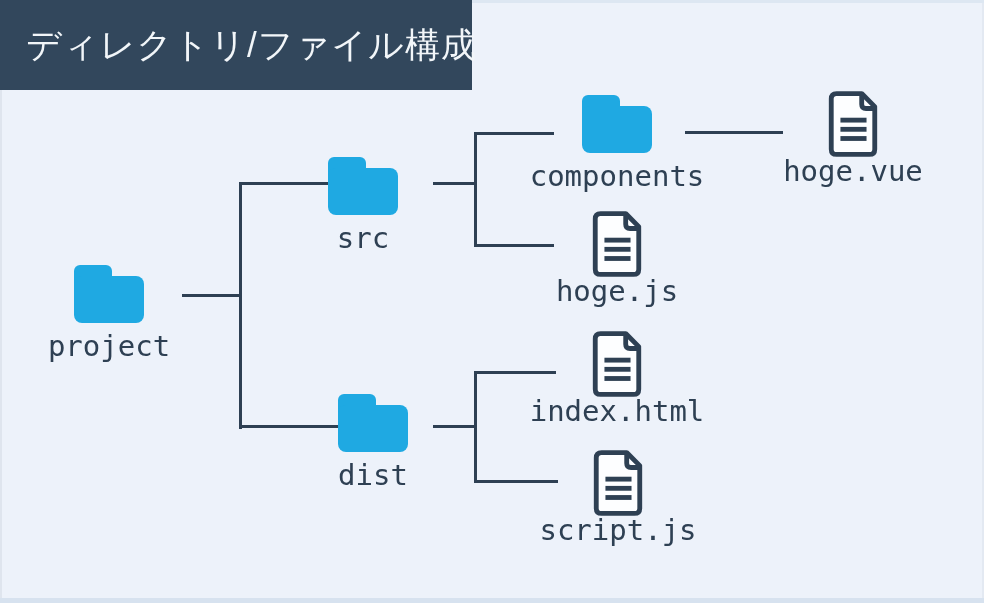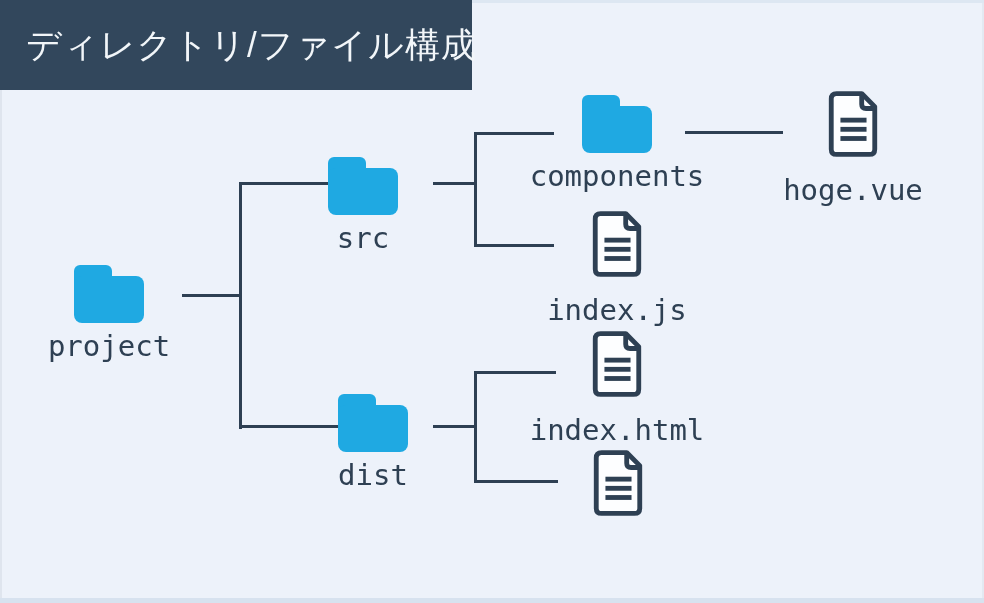--- a/index.html
+++ b/index.html
@@ -34,21 +34,21 @@
     position:absolute;
     display:flex;flex-direction:column;align-items:center;
   }
   .node .label{
     white-space:nowrap;
     font-size:29px;
     color:#2E4053;
     line-height:1;
   }
   .node.folder .label{margin-top:9px;}
-  .node.file .label{margin-top:19px;}
+  .node.file .label{margin-top:0;}
   .folder-icon{width:70px;height:58px;fill:#1FA9E2;display:block;}
   .file-icon{width:58px;height:66px;stroke:#2E4053;display:block;}
   .line{position:absolute;background:#2E4053;}
   .line.h{height:3px;}
   .line.v{width:3px;}
 </style>
 </head>
 <body>
 
 <div class="canvas">
@@ -113,21 +113,21 @@
   </div>
 
   <div class="node file" style="left:588px;top:211px;width:58px">
     <svg class="file-icon" viewBox="0 0 60 68" fill="none" stroke-width="5" stroke="#2E4053">
       <path d="M39,2.5 H13 Q7.5,2.5 7.5,8 v52 q0,5.5 5.5,5.5 h34 q5.5,0 5.5,-5.5 V16 Z" fill="#FDFEFF" stroke-linejoin="round"></path>
       <path d="M39,4 v9.5 q0,4.5 4.5,4.5 h9" fill="none"></path>
       <line x1="17" y1="30" x2="44" y2="30"></line>
       <line x1="17" y1="39.5" x2="44" y2="39.5"></line>
       <line x1="17" y1="49" x2="44" y2="49"></line>
     </svg>
-    <div class="label">index.js</div>
+    <div class="label">hoge.js</div>
   </div>
 
   <div class="node folder" style="left:338px;top:394px;width:70px">
     <svg class="folder-icon" viewBox="0 0 70 58">
       <g fill="#1FA9E2">
         <rect x="0" y="0" width="38" height="30" rx="6"></rect>
         <rect x="0" y="11" width="70" height="47" rx="8"></rect>
       </g>
     </svg>
     <div class="label">dist</div>
@@ -145,15 +145,16 @@
   </div>
 
   <div class="node file" style="left:589px;top:450px;width:58px">
     <svg class="file-icon" viewBox="0 0 60 68" fill="none" stroke-width="5" stroke="#2E4053">
       <path d="M39,2.5 H13 Q7.5,2.5 7.5,8 v52 q0,5.5 5.5,5.5 h34 q5.5,0 5.5,-5.5 V16 Z" fill="#FDFEFF" stroke-linejoin="round"></path>
       <path d="M39,4 v9.5 q0,4.5 4.5,4.5 h9" fill="none"></path>
       <line x1="17" y1="30" x2="44" y2="30"></line>
       <line x1="17" y1="39.5" x2="44" y2="39.5"></line>
       <line x1="17" y1="49" x2="44" y2="49"></line>
     </svg>
+    <div class="label">script.js</div>
   </div>
 
 </div>
 
 </body></html>

